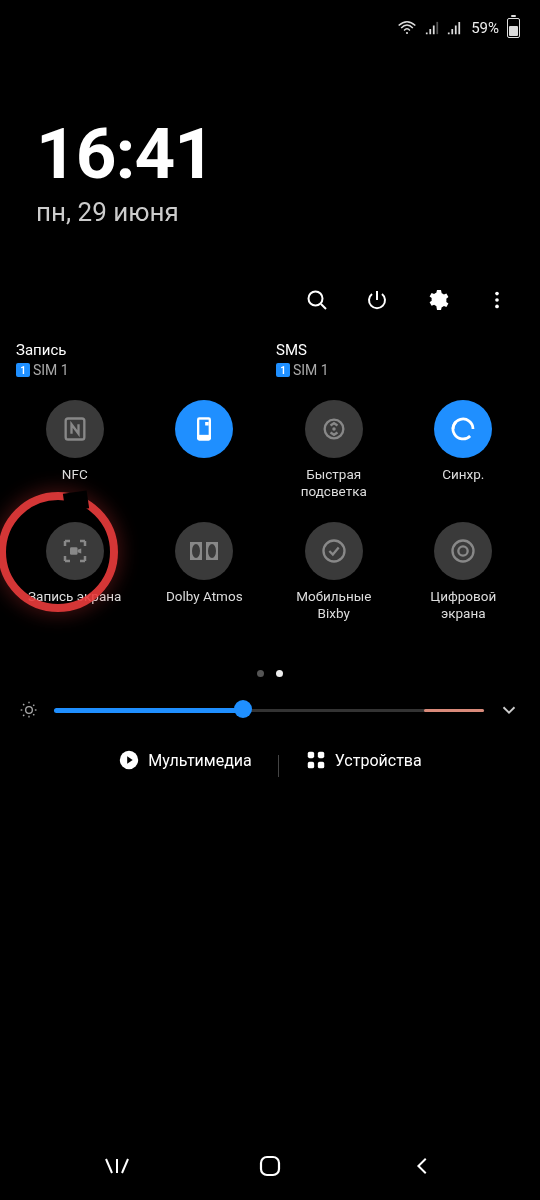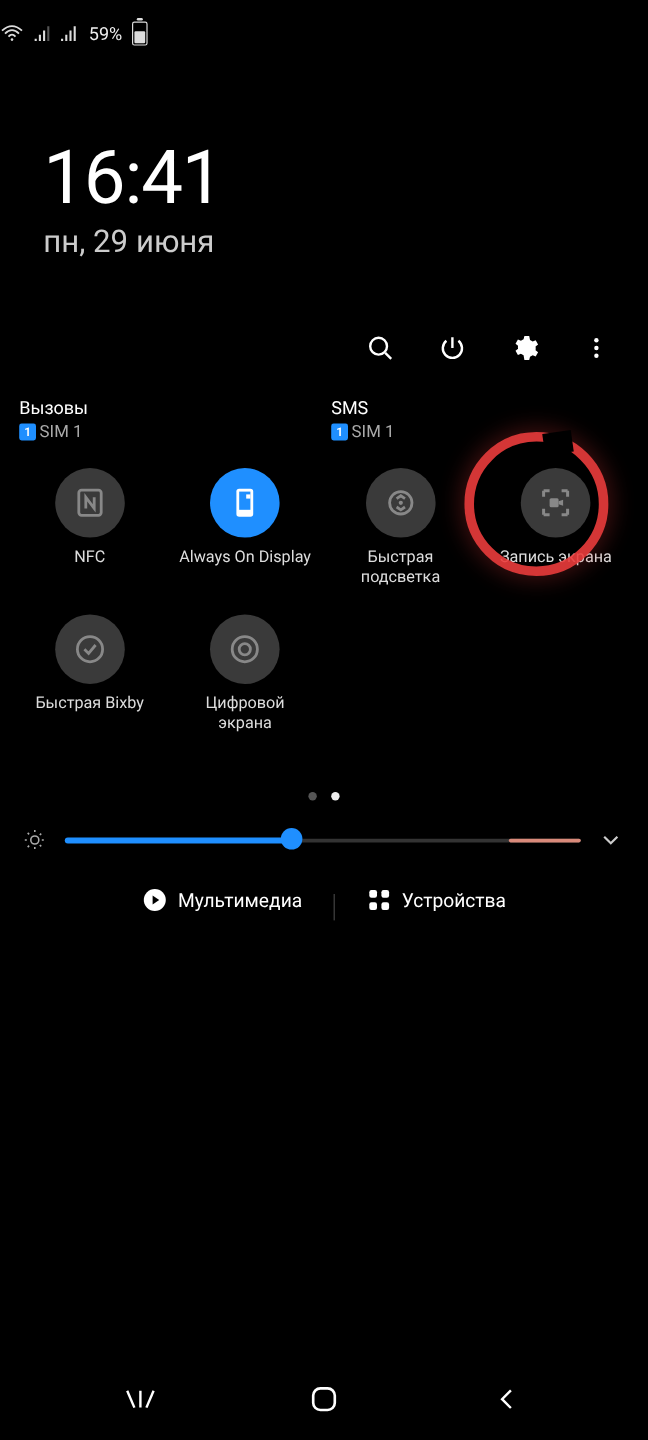--- a/index.html
+++ b/index.html
@@ -1,27 +1,27 @@
 <!DOCTYPE html>
 <html><head>
 <meta charset="utf-8">
 <style>
   * { margin: 0; padding: 0; box-sizing: border-box; font-family: -apple-system, 'Segoe UI', Roboto, sans-serif; }
   body { width: 540px; height: 1200px; background: #000; color: #fff; overflow: hidden; position: relative; }
 
   
-  .status-bar { height: 56px; display: flex; align-items: center; justify-content: flex-start; padding: 0 20px 0 0; gap: 8px; font-size: 15px; color: #eee; }
+  .status-bar { height: 56px; display: flex; align-items: center; justify-content: flex-end; padding: 0 20px 0 0; gap: 8px; font-size: 15px; color: #eee; }
   .status-bar .pct { margin-left: 2px; }
   .battery-icon { width: 13px; height: 20px; border: 1.5px solid #ddd; border-radius: 2px; position: relative; }
   .battery-icon::before { content:""; position:absolute; top:-4px; left:3px; width:5px; height:2px; background:#ddd; border-radius:1px;}
   .battery-icon::after { content:""; position:absolute; bottom:1px; left:1px; right:1px; height:55%; background:#ddd; border-radius:1px;}
 
   
   .clockwrap { padding: 56px 36px 0 36px; }
-  .clock { font-size: 62px; font-weight: 400; letter-spacing: -1px; }
+  .clock { font-size: 71px; font-weight: 700; letter-spacing: -1px; }
   .date { font-size: 26px; color: #ccc; margin-top: 2px; }
 
   
   .actions { display: flex; justify-content: flex-end; gap: 34px; padding: 60px 30px 0 0; }
   .actions .ic { width: 26px; height: 26px; display:flex; align-items:center; justify-content:center; }
 
   
   .conn-row { display:flex; padding: 28px 10px 0 10px; }
   .conn { flex:1; padding: 0 6px; }
   .conn-title { font-size: 15px; color:#fff; white-space: nowrap; overflow:hidden; text-overflow:ellipsis;}
@@ -120,21 +120,21 @@
     <svg width="22" height="22" viewBox="0 0 24 24" fill="#fff">
         <circle cx="12" cy="5" r="2"></circle>
         <circle cx="12" cy="12" r="2"></circle>
         <circle cx="12" cy="19" r="2"></circle>
       </svg>
   </span>
 </div>
 
 <div class="conn-row">
   <div class="conn">
-    <div class="conn-title">Вызовы</div>
+    <div class="conn-title">Запись</div>
     <div class="conn-sub">
         <span class="sim-badge">1</span>
         <span>SIM 1</span>
       </div>
   </div>
   <div class="conn">
     <div class="conn-title">SMS</div>
     <div class="conn-sub">
         <span class="sim-badge">1</span>
         <span>SIM 1</span>
@@ -153,51 +153,70 @@
       <div class="tile-label">NFC</div>
     </div>
     <div class="tile">
       <div class="circle on">
         <svg width="28" height="28" viewBox="0 0 24 24" fill="#fff">
           <rect x="6" y="2" width="12" height="20" rx="2" fill="#fff"></rect>
           <rect x="8" y="4" width="8" height="13" fill="#1f8fff"></rect>
           <rect x="13" y="6" width="3" height="3" fill="#fff"></rect>
         </svg>
       </div>
-      <div class="tile-label">Always On Display</div>
     </div>
     <div class="tile">
       <div class="circle off">
         <svg width="28" height="28" viewBox="0 0 24 24" fill="none" stroke="#888" stroke-width="2">
           <circle cx="12" cy="12" r="8"></circle>
           <path d="M9 9l3-2 3 2M9 15l3 2 3-2"></path>
           <circle cx="12" cy="12" r="1.5" fill="#888" stroke="none"></circle>
         </svg>
       </div>
       <div class="tile-label">Быстрая подсветка</div>
+    </div>
+    <div class="tile">
+      <div class="circle on">
+        <svg width="30" height="30" viewBox="0 0 24 24" fill="none" stroke="#fff" stroke-width="2.2">
+          <path d="M20 12a8 8 0 10-2.3 5.6"></path>
+          <path d="M4 12a8 8 0 012.3-5.6"></path>
+        </svg>
+      </div>
+      <div class="tile-label">Синхр.</div>
     </div>
     <div class="tile">
       <div class="circle off">
         <svg width="30" height="30" viewBox="0 0 24 24" fill="none" stroke="#888" stroke-width="2">
           <path d="M4 4h4M4 4v4M20 4h-4M20 4v4M4 20h4M4 20v-4M20 20h-4M20 20v-4"></path>
           <rect x="8" y="9" width="6" height="6" rx="1" fill="#888" stroke="none"></rect>
           <path d="M14 11l3-1v4l-3-1" fill="#888" stroke="none"></path>
         </svg>
       </div>
       <div class="annot"></div>
       <div class="tile-label">Запись экрана</div>
     </div>
     <div class="tile">
       <div class="circle off">
+        <svg width="30" height="20" viewBox="0 0 30 20" fill="#888">
+          <rect x="1" y="1" width="12" height="18" rx="0"></rect>
+          <rect x="17" y="1" width="12" height="18" rx="0"></rect>
+          <ellipse cx="7" cy="10" rx="4" ry="7" fill="#3a3a3a"></ellipse>
+          <ellipse cx="23" cy="10" rx="4" ry="7" fill="#3a3a3a"></ellipse>
+        </svg>
+      </div>
+      <div class="tile-label">Dolby Atmos</div>
+    </div>
+    <div class="tile">
+      <div class="circle off">
         <svg width="28" height="28" viewBox="0 0 24 24" fill="none" stroke="#888" stroke-width="2">
           <circle cx="12" cy="12" r="9"></circle>
           <path d="M8 12l3 3 5-6"></path>
         </svg>
       </div>
-      <div class="tile-label">Быстрая Bixby</div>
+      <div class="tile-label">Мобильные Bixby</div>
     </div>
     <div class="tile">
       <div class="circle off">
         <svg width="28" height="28" viewBox="0 0 24 24" fill="none" stroke="#888" stroke-width="2">
           <circle cx="12" cy="12" r="9"></circle>
           <circle cx="12" cy="12" r="4"></circle>
         </svg>
       </div>
       <div class="tile-label">Цифровой экрана</div>
     </div>

